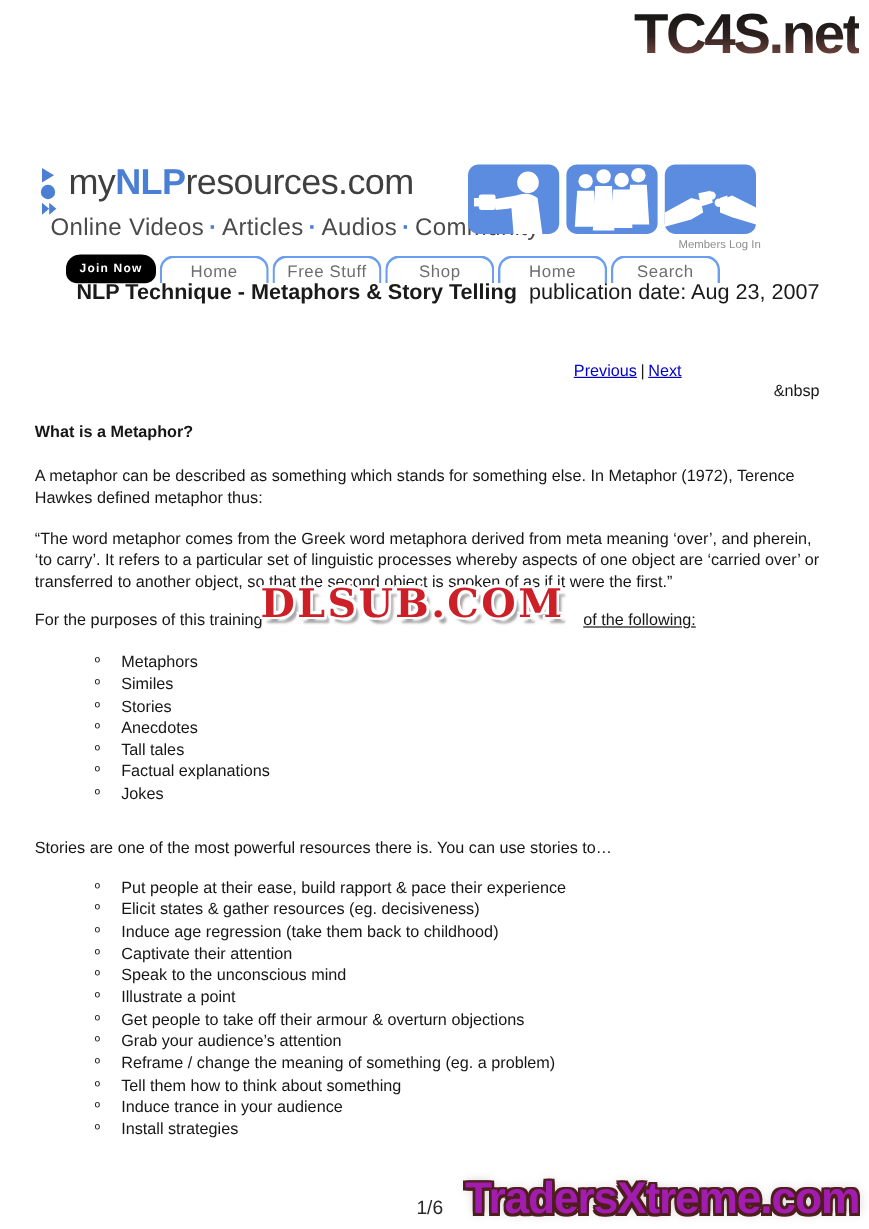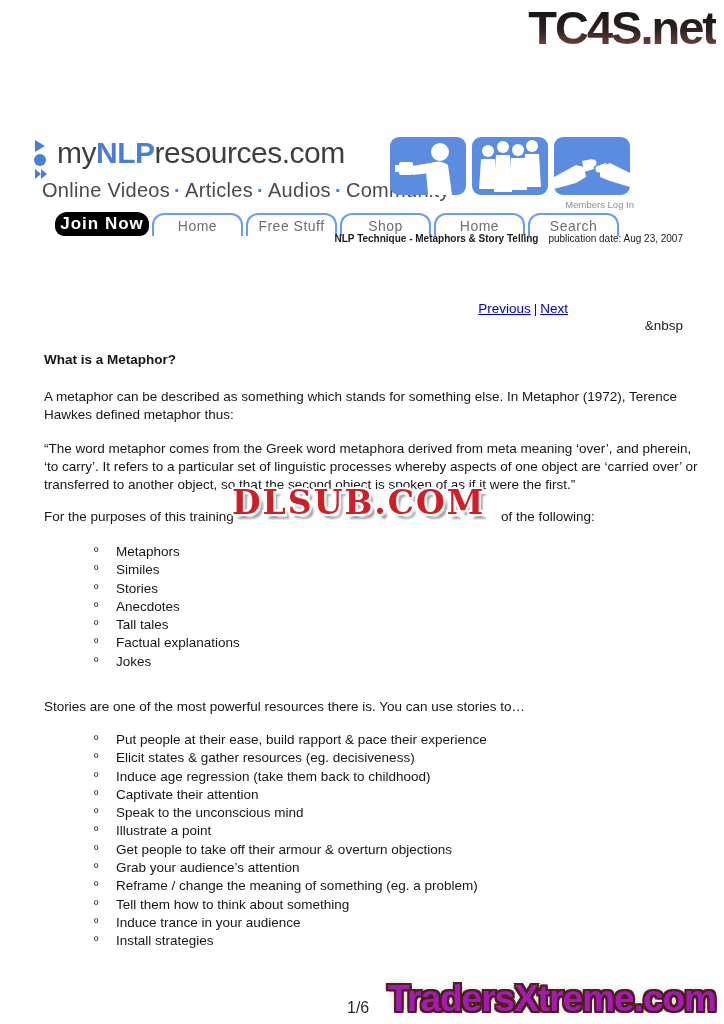--- a/index.html
+++ b/index.html
@@ -44,49 +44,49 @@
   .tagline { position:absolute; top:179px; left:42px; font-size:20px; color:#4a4a4a; letter-spacing:0.3px; white-space:nowrap; }
   .tagline .dot { color:#4a7fd4; padding:0 4px; font-weight:bold; }
 
   .thumbs { position:absolute; top:137px; left:390px; display:flex; gap:6px; }
   .thumb { width:76px; height:58px; border-radius:9px; background:#5b8ce0; overflow:hidden; }
   .members-login { position:absolute; top:199px; left:390px; width:244px; text-align:right; font-size:9.5px; color:#8d8d8d; }
 
   
   .nav-row { position:absolute; top:212px; left:55px; display:flex; gap:3px; align-items:flex-end; }
   .tab-join {
-    background:#000; color:#fff; font-weight:bold; font-size:17px; letter-spacing:1px;
-    border-radius:12px 12px 9px 9px; width:94px; height:24px;
+    background:#000; color:#fff; font-weight:bold; font-size:10px; letter-spacing:1px;
+    border-radius:12px 12px 9px 9px; width:75px; height:24px;
     display:flex; align-items:center; justify-content:center; cursor:pointer;
   }
   .tab {
     background:#fff; color:#6e6e6e; font-size:14px; letter-spacing:0.5px;
     border:2px solid #6b9df0; border-bottom:none; border-radius:12px 12px 0 0;
     width:91px; height:23px; display:flex; align-items:center; justify-content:center; cursor:pointer;
   }
 
   
-  .title-row { position:absolute; top:233px; left:0; width:724px; text-align:right; padding-right:41px; font-size:10px; white-space:nowrap; }
+  .title-row { position:absolute; top:233px; left:0; width:724px; text-align:right; padding-right:41px; font-size:18px; white-space:nowrap; }
   .title-row .t { font-weight:bold; }
   .title-row .d { margin-left:10px; }
 
   
   .pn-row { position:absolute; top:301px; left:0; width:604px; text-align:right; padding-right:36px; font-size:13.5px; }
   .pn-row a { color:#0000cc; text-decoration:underline; cursor:pointer; }
   .pn-row .sep { color:#1a1a1a; padding:0 3px; }
   .nbsp-row { position:absolute; top:318px; left:0; width:724px; text-align:right; padding-right:41px; font-size:13.5px; color:#1a1a1a; }
 
   
-  .b { position:absolute; left:44px; width:656px; font-size:13.5px; line-height:18.2px; color:#161616; }
+  .b { position:absolute; left:29px; width:656px; font-size:13.5px; line-height:18.2px; color:#161616; }
   .heading { top:351px; font-weight:bold; }
   .para1 { top:388px; }
   .para2 { top:440px; }
   .para3 { top:496px; height:42px; }
   .para3 .left  { position:absolute; left:0;   top:12px; white-space:nowrap; }
-  .para3 .right { position:absolute; left:457px; top:12px; white-space:nowrap; }
+  .para3 .right { position:absolute; left:457px; top:12px; white-space:nowrap;text-decoration:underline; }
   .para4 { top:698px; }
 
   ul.blist { list-style:none; }
   .list1 { top:543px; }
   .list2 { top:731px; }
   .blist li { padding-left:50px; line-height:17.3px; }
   .blist .blt { display:inline-block; width:22px; color:#222; font-size:12px; }
 
   .page-num { position:absolute; top:999px; left:347px; font-size:16px; color:#2a2a2a; }
 </style>

